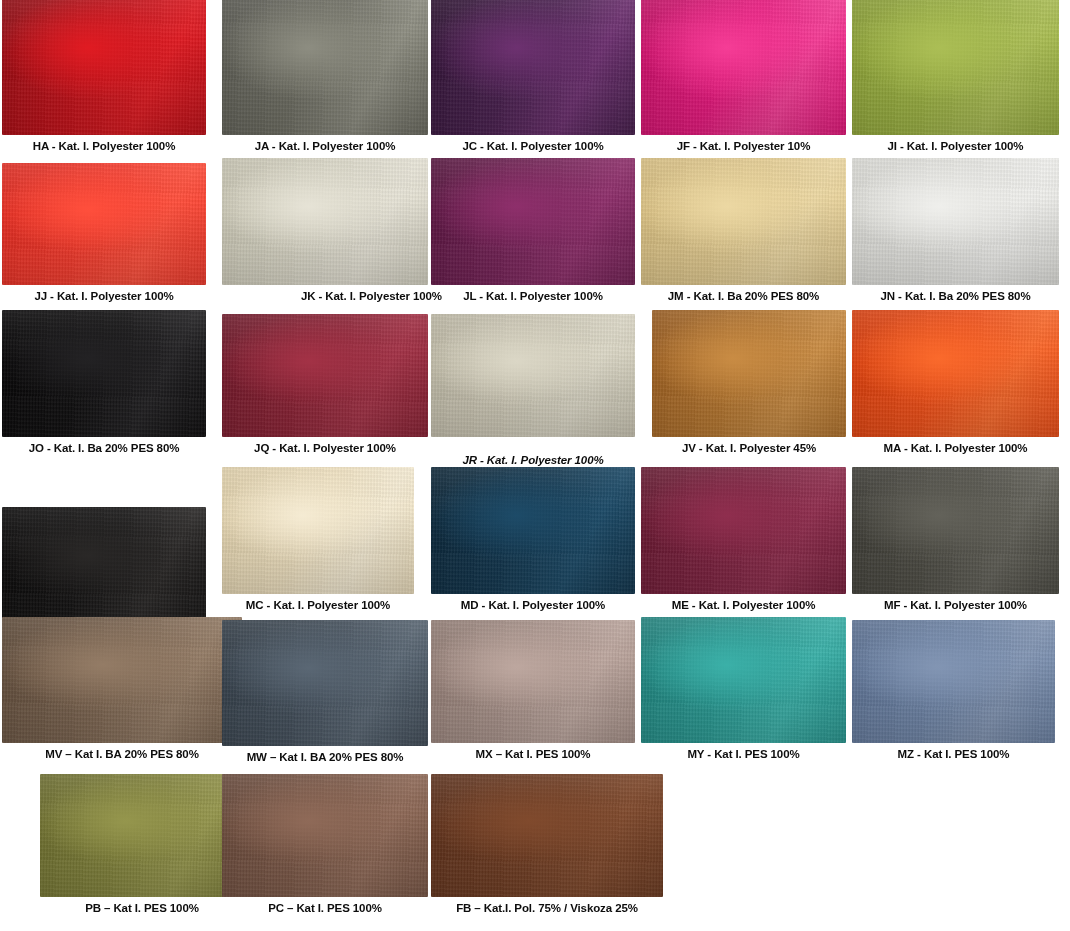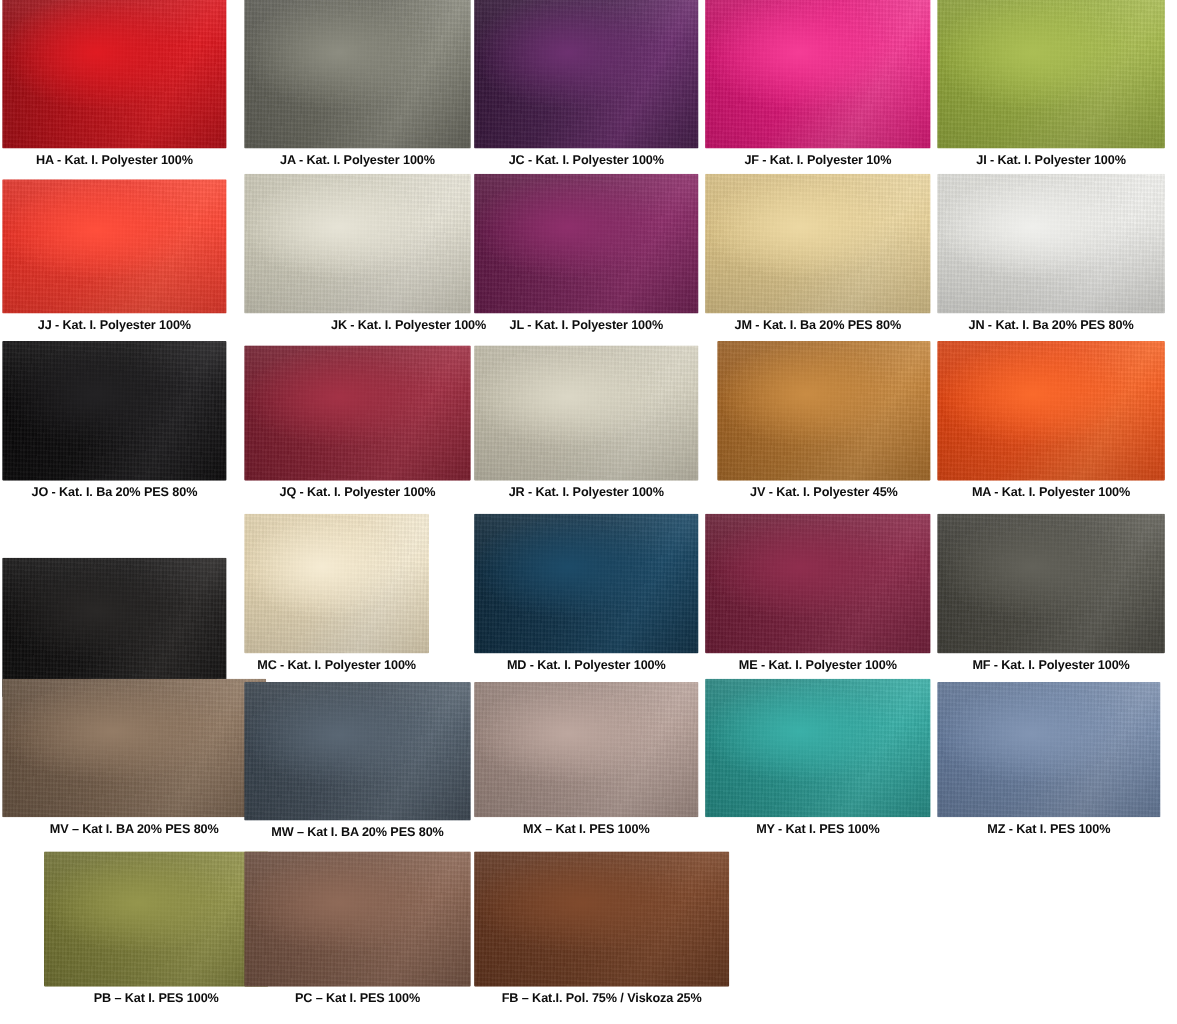--- a/index.html
+++ b/index.html
@@ -98,35 +98,35 @@
     <div class="swatch-cell" style="left: 2px; top: 310px; width: 204px; height: 147px;">
       <div class="swatch-img" style="height: 127px; background: radial-gradient(70% 60% at 42% 38%, rgb(35, 34, 36) 0%, rgba(0, 0, 0, 0) 62%), linear-gradient(176deg, rgba(255, 255, 255, 0.1) 0%, rgba(0, 0, 0, 0) 38%, rgba(0, 0, 0, 0.16) 100%), repeating-linear-gradient(91deg, rgba(255, 255, 255, 0.035) 0px, rgba(255, 255, 255, 0.035) 1px, rgba(0, 0, 0, 0.035) 2px, rgba(0, 0, 0, 0.035) 3px), repeating-linear-gradient(2deg, rgba(255, 255, 255, 0.03) 0px, rgba(255, 255, 255, 0.03) 1px, rgba(0, 0, 0, 0.03) 2px, rgba(0, 0, 0, 0.03) 4px), linear-gradient(118deg, rgb(6, 5, 6) 0%, rgb(16, 15, 16) 45%, rgb(35, 34, 36) 72%, rgb(16, 15, 16) 100%);"></div>
       <div class="swatch-label wide" style="top: 132px;">JO - Kat. I.  Ba 20% PES 80%</div>
     </div>
     <div class="swatch-cell" style="left: 222px; top: 314px; width: 206px; height: 143px;">
       <div class="swatch-img" style="height: 123px; background: radial-gradient(70% 60% at 42% 38%, rgb(163, 50, 70) 0%, rgba(0, 0, 0, 0) 62%), linear-gradient(176deg, rgba(255, 255, 255, 0.1) 0%, rgba(0, 0, 0, 0) 38%, rgba(0, 0, 0, 0.16) 100%), repeating-linear-gradient(91deg, rgba(255, 255, 255, 0.035) 0px, rgba(255, 255, 255, 0.035) 1px, rgba(0, 0, 0, 0.035) 2px, rgba(0, 0, 0, 0.035) 3px), repeating-linear-gradient(2deg, rgba(255, 255, 255, 0.03) 0px, rgba(255, 255, 255, 0.03) 1px, rgba(0, 0, 0, 0.03) 2px, rgba(0, 0, 0, 0.03) 4px), linear-gradient(118deg, rgb(108, 24, 40) 0%, rgb(140, 35, 54) 45%, rgb(163, 50, 70) 72%, rgb(140, 35, 54) 100%);"></div>
       <div class="swatch-label" style="top: 128px;">JQ - Kat. I. Polyester 100%</div>
     </div>
     <div class="swatch-cell" style="left: 431px; top: 314px; width: 204px; height: 143px;">
       <div class="swatch-img" style="height: 123px; background: radial-gradient(70% 60% at 42% 38%, rgb(219, 215, 198) 0%, rgba(0, 0, 0, 0) 62%), linear-gradient(176deg, rgba(255, 255, 255, 0.1) 0%, rgba(0, 0, 0, 0) 38%, rgba(0, 0, 0, 0.16) 100%), repeating-linear-gradient(91deg, rgba(255, 255, 255, 0.035) 0px, rgba(255, 255, 255, 0.035) 1px, rgba(0, 0, 0, 0.035) 2px, rgba(0, 0, 0, 0.035) 3px), repeating-linear-gradient(2deg, rgba(255, 255, 255, 0.03) 0px, rgba(255, 255, 255, 0.03) 1px, rgba(0, 0, 0, 0.03) 2px, rgba(0, 0, 0, 0.03) 4px), linear-gradient(118deg, rgb(185, 180, 161) 0%, rgb(205, 200, 182) 45%, rgb(219, 215, 198) 72%, rgb(205, 200, 182) 100%);"></div>
-      <div class="swatch-label" style="top: 128px;">JR - Kat. I. Polyester 100%</div>
+      <div class="swatch-label" style="top: 140px; font-style: italic;">JR - Kat. I. Polyester 100%</div>
     </div>
     <div class="swatch-cell" style="left: 652px; top: 310px; width: 194px; height: 147px;">
       <div class="swatch-img" style="height: 127px; background: radial-gradient(70% 60% at 42% 38%, rgb(201, 140, 68) 0%, rgba(0, 0, 0, 0) 62%), linear-gradient(176deg, rgba(255, 255, 255, 0.1) 0%, rgba(0, 0, 0, 0) 38%, rgba(0, 0, 0, 0.16) 100%), repeating-linear-gradient(91deg, rgba(255, 255, 255, 0.035) 0px, rgba(255, 255, 255, 0.035) 1px, rgba(0, 0, 0, 0.035) 2px, rgba(0, 0, 0, 0.035) 3px), repeating-linear-gradient(2deg, rgba(255, 255, 255, 0.03) 0px, rgba(255, 255, 255, 0.03) 1px, rgba(0, 0, 0, 0.03) 2px, rgba(0, 0, 0, 0.03) 4px), linear-gradient(118deg, rgb(149, 89, 30) 0%, rgb(181, 118, 47) 45%, rgb(201, 140, 68) 72%, rgb(181, 118, 47) 100%);"></div>
       <div class="swatch-label" style="top: 132px;">JV - Kat. I. Polyester 45%</div>
     </div>
     <div class="swatch-cell" style="left: 852px; top: 310px; width: 207px; height: 147px;">
       <div class="swatch-img" style="height: 127px; background: radial-gradient(70% 60% at 42% 38%, rgb(250, 106, 44) 0%, rgba(0, 0, 0, 0) 62%), linear-gradient(176deg, rgba(255, 255, 255, 0.1) 0%, rgba(0, 0, 0, 0) 38%, rgba(0, 0, 0, 0.16) 100%), repeating-linear-gradient(91deg, rgba(255, 255, 255, 0.035) 0px, rgba(255, 255, 255, 0.035) 1px, rgba(0, 0, 0, 0.035) 2px, rgba(0, 0, 0, 0.035) 3px), repeating-linear-gradient(2deg, rgba(255, 255, 255, 0.03) 0px, rgba(255, 255, 255, 0.03) 1px, rgba(0, 0, 0, 0.03) 2px, rgba(0, 0, 0, 0.03) 4px), linear-gradient(118deg, rgb(211, 60, 12) 0%, rgb(240, 79, 24) 45%, rgb(250, 106, 44) 72%, rgb(240, 79, 24) 100%);"></div>
       <div class="swatch-label" style="top: 132px;">MA - Kat. I. Polyester 100%</div>
     </div>
     <div class="swatch-cell" style="left: 2px; top: 467px; width: 204px; height: 147px; margin-top: 40px;">
       <div class="swatch-img" style="height: 127px; background: radial-gradient(70% 60% at 42% 38%, rgb(42, 40, 39) 0%, rgba(0, 0, 0, 0) 62%), linear-gradient(176deg, rgba(255, 255, 255, 0.1) 0%, rgba(0, 0, 0, 0) 38%, rgba(0, 0, 0, 0.16) 100%), repeating-linear-gradient(91deg, rgba(255, 255, 255, 0.035) 0px, rgba(255, 255, 255, 0.035) 1px, rgba(0, 0, 0, 0.035) 2px, rgba(0, 0, 0, 0.035) 3px), repeating-linear-gradient(2deg, rgba(255, 255, 255, 0.03) 0px, rgba(255, 255, 255, 0.03) 1px, rgba(0, 0, 0, 0.03) 2px, rgba(0, 0, 0, 0.03) 4px), linear-gradient(118deg, rgb(10, 9, 9) 0%, rgb(21, 20, 20) 45%, rgb(42, 40, 39) 72%, rgb(21, 20, 20) 100%);"></div>
       <div class="swatch-label" style="top: 132px;">MB - Kat. I. Polyester 100%</div>
     </div>
-    <div class="swatch-cell" style="left: 222px; top: 467px; width: 168px; height: 147px;">
+    <div class="swatch-cell" style="left: 222px; top: 467px; width: 192px; height: 147px;">
       <div class="swatch-img" style="height: 127px; background: radial-gradient(70% 60% at 42% 38%, rgb(245, 235, 211) 0%, rgba(0, 0, 0, 0) 62%), linear-gradient(176deg, rgba(255, 255, 255, 0.1) 0%, rgba(0, 0, 0, 0) 38%, rgba(0, 0, 0, 0.16) 100%), repeating-linear-gradient(91deg, rgba(255, 255, 255, 0.035) 0px, rgba(255, 255, 255, 0.035) 1px, rgba(0, 0, 0, 0.035) 2px, rgba(0, 0, 0, 0.035) 3px), repeating-linear-gradient(2deg, rgba(255, 255, 255, 0.03) 0px, rgba(255, 255, 255, 0.03) 1px, rgba(0, 0, 0, 0.03) 2px, rgba(0, 0, 0, 0.03) 4px), linear-gradient(118deg, rgb(221, 205, 168) 0%, rgb(237, 223, 190) 45%, rgb(245, 235, 211) 72%, rgb(237, 223, 190) 100%);"></div>
       <div class="swatch-label" style="top: 132px;">MC - Kat. I. Polyester 100%</div>
     </div>
     <div class="swatch-cell" style="left: 431px; top: 467px; width: 204px; height: 147px;">
       <div class="swatch-img" style="height: 127px; background: radial-gradient(70% 60% at 42% 38%, rgb(29, 75, 104) 0%, rgba(0, 0, 0, 0) 62%), linear-gradient(176deg, rgba(255, 255, 255, 0.1) 0%, rgba(0, 0, 0, 0) 38%, rgba(0, 0, 0, 0.16) 100%), repeating-linear-gradient(91deg, rgba(255, 255, 255, 0.035) 0px, rgba(255, 255, 255, 0.035) 1px, rgba(0, 0, 0, 0.035) 2px, rgba(0, 0, 0, 0.035) 3px), repeating-linear-gradient(2deg, rgba(255, 255, 255, 0.03) 0px, rgba(255, 255, 255, 0.03) 1px, rgba(0, 0, 0, 0.03) 2px, rgba(0, 0, 0, 0.03) 4px), linear-gradient(118deg, rgb(11, 36, 53) 0%, rgb(19, 55, 79) 45%, rgb(29, 75, 104) 72%, rgb(19, 55, 79) 100%);"></div>
       <div class="swatch-label" style="top: 132px;">MD - Kat. I. Polyester 100%</div>
     </div>
     <div class="swatch-cell" style="left: 641px; top: 467px; width: 205px; height: 147px;">
       <div class="swatch-img" style="height: 127px; background: radial-gradient(70% 60% at 42% 38%, rgb(143, 46, 78) 0%, rgba(0, 0, 0, 0) 62%), linear-gradient(176deg, rgba(255, 255, 255, 0.1) 0%, rgba(0, 0, 0, 0) 38%, rgba(0, 0, 0, 0.16) 100%), repeating-linear-gradient(91deg, rgba(255, 255, 255, 0.035) 0px, rgba(255, 255, 255, 0.035) 1px, rgba(0, 0, 0, 0.035) 2px, rgba(0, 0, 0, 0.035) 3px), repeating-linear-gradient(2deg, rgba(255, 255, 255, 0.03) 0px, rgba(255, 255, 255, 0.03) 1px, rgba(0, 0, 0, 0.03) 2px, rgba(0, 0, 0, 0.03) 4px), linear-gradient(118deg, rgb(99, 24, 47) 0%, rgb(125, 34, 64) 45%, rgb(143, 46, 78) 72%, rgb(125, 34, 64) 100%);"></div>
       <div class="swatch-label" style="top: 132px;">ME - Kat. I. Polyester 100%</div>

